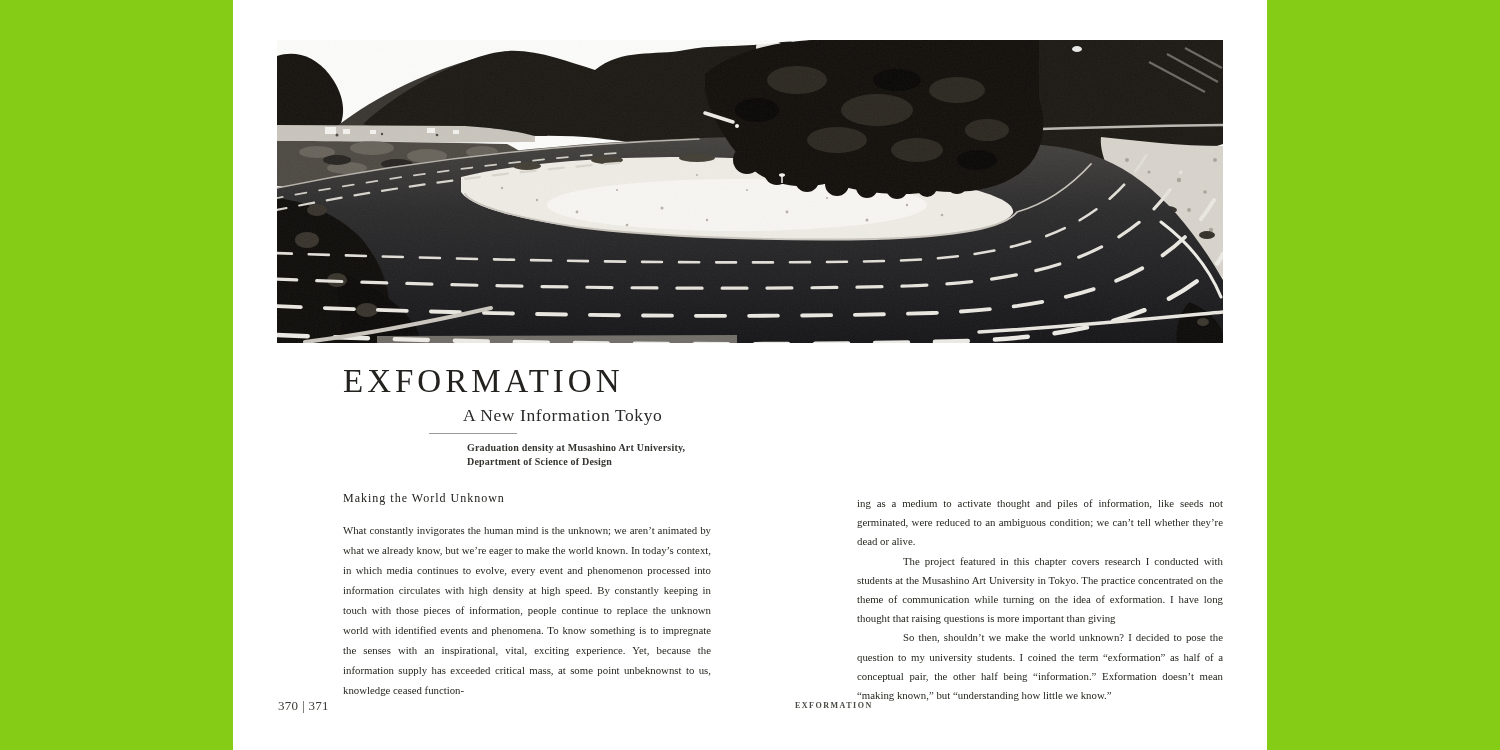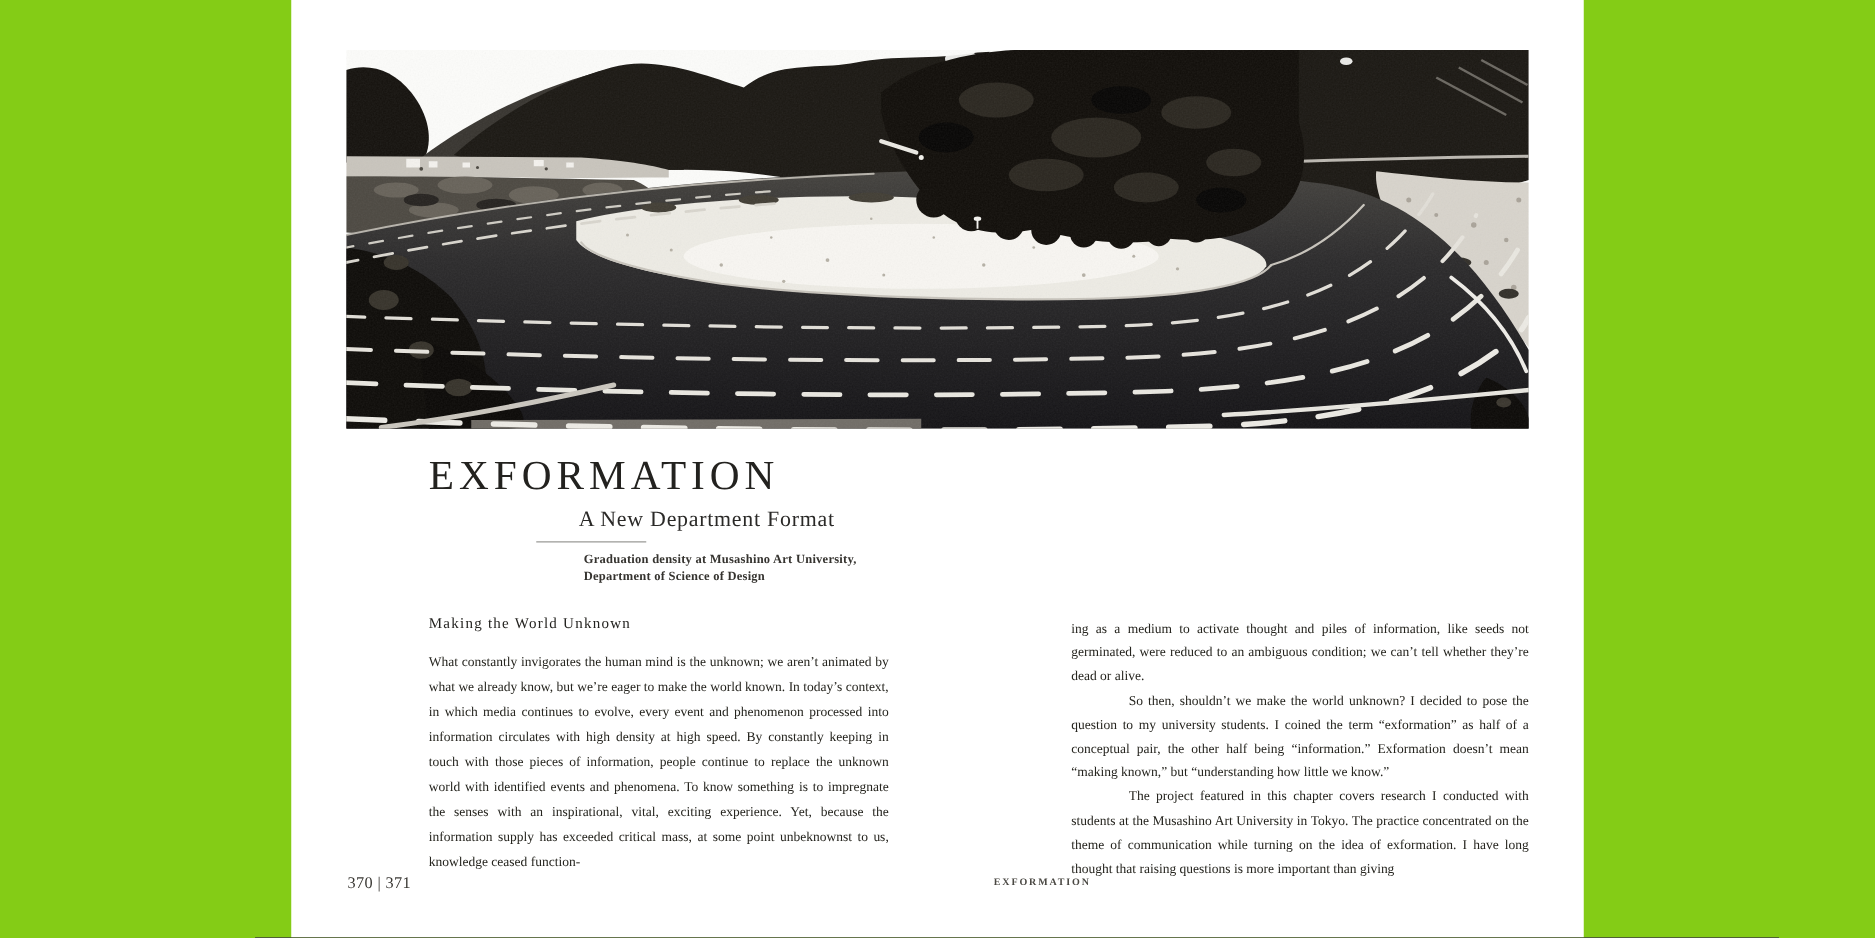--- a/index.html
+++ b/index.html
@@ -220,41 +220,41 @@
           <path d="M 884,182 C 912,203 932,228 944,257" stroke="#efede8" stroke-width="3"></path>
           <path d="M 702,292 C 792,287 872,279 946,272" stroke="#e9e7e0" stroke-width="3.5"></path>
           <path d="M 28,302 C 92,294 152,282 214,268" stroke="#cbc7bf" stroke-width="4"></path>
         </g>
 
         <rect x="0" y="0" width="946" height="303" filter="url(#grain)" opacity="0.08"></rect>
       </svg>
     </div>
 
     <div class="title">EXFORMATION</div>
-    <div class="subtitle">A New Department Format</div>
+    <div class="subtitle">A New Information Tokyo</div>
     <div class="rule"></div>
     <div class="credits">
       <div>Graduation density at Musashino Art University,</div>
       <div>Department of Science of Design</div>
     </div>
 
 
     <div class="heading">Making the World Unknown</div>
 
     <div class="col col-left">
 
         <p class="par">What constantly invigorates the human mind is the unknown; we aren’t animated by what we already know, but we’re eager to make the world known. In today’s context, in which media continues to evolve, every event and phenomenon processed into information circulates with high density at high speed. By constantly keeping in touch with those pieces of information, people continue to replace the unknown world with identified events and phenomena. To know something is to impregnate the senses with an inspirational, vital, exciting experience. Yet, because the information supply has exceeded critical mass, at some point unbeknownst to us, knowledge ceased function-</p>
       </div>
 
     <div class="col col-right">
 
         <p class="par">ing as a medium to activate thought and piles of information, like seeds not germinated, were reduced to an ambiguous condition; we can’t tell whether they’re dead or alive.</p>
 
+        <p class="par indented">The project featured in this chapter covers research I conducted with students at the Musashino Art University in Tokyo. The practice concentrated on the theme of communication while turning on the idea of exformation. I have long thought that raising questions is more important than giving</p>
+
         <p class="par indented">So then, shouldn’t we make the world unknown? I decided to pose the question to my university students. I coined the term “exformation” as half of a conceptual pair, the other half being “information.” Exformation doesn’t mean “making known,” but “understanding how little we know.”</p>
-
-        <p class="par indented">The project featured in this chapter covers research I conducted with students at the Musashino Art University in Tokyo. The practice concentrated on the theme of communication while turning on the idea of exformation. I have long thought that raising questions is more important than giving</p>
       </div>
 
     <div class="folio">370 | 371</div>
     <div class="running-title">EXFORMATION</div>
 
   </div>
 </div>
 
 </body></html>

